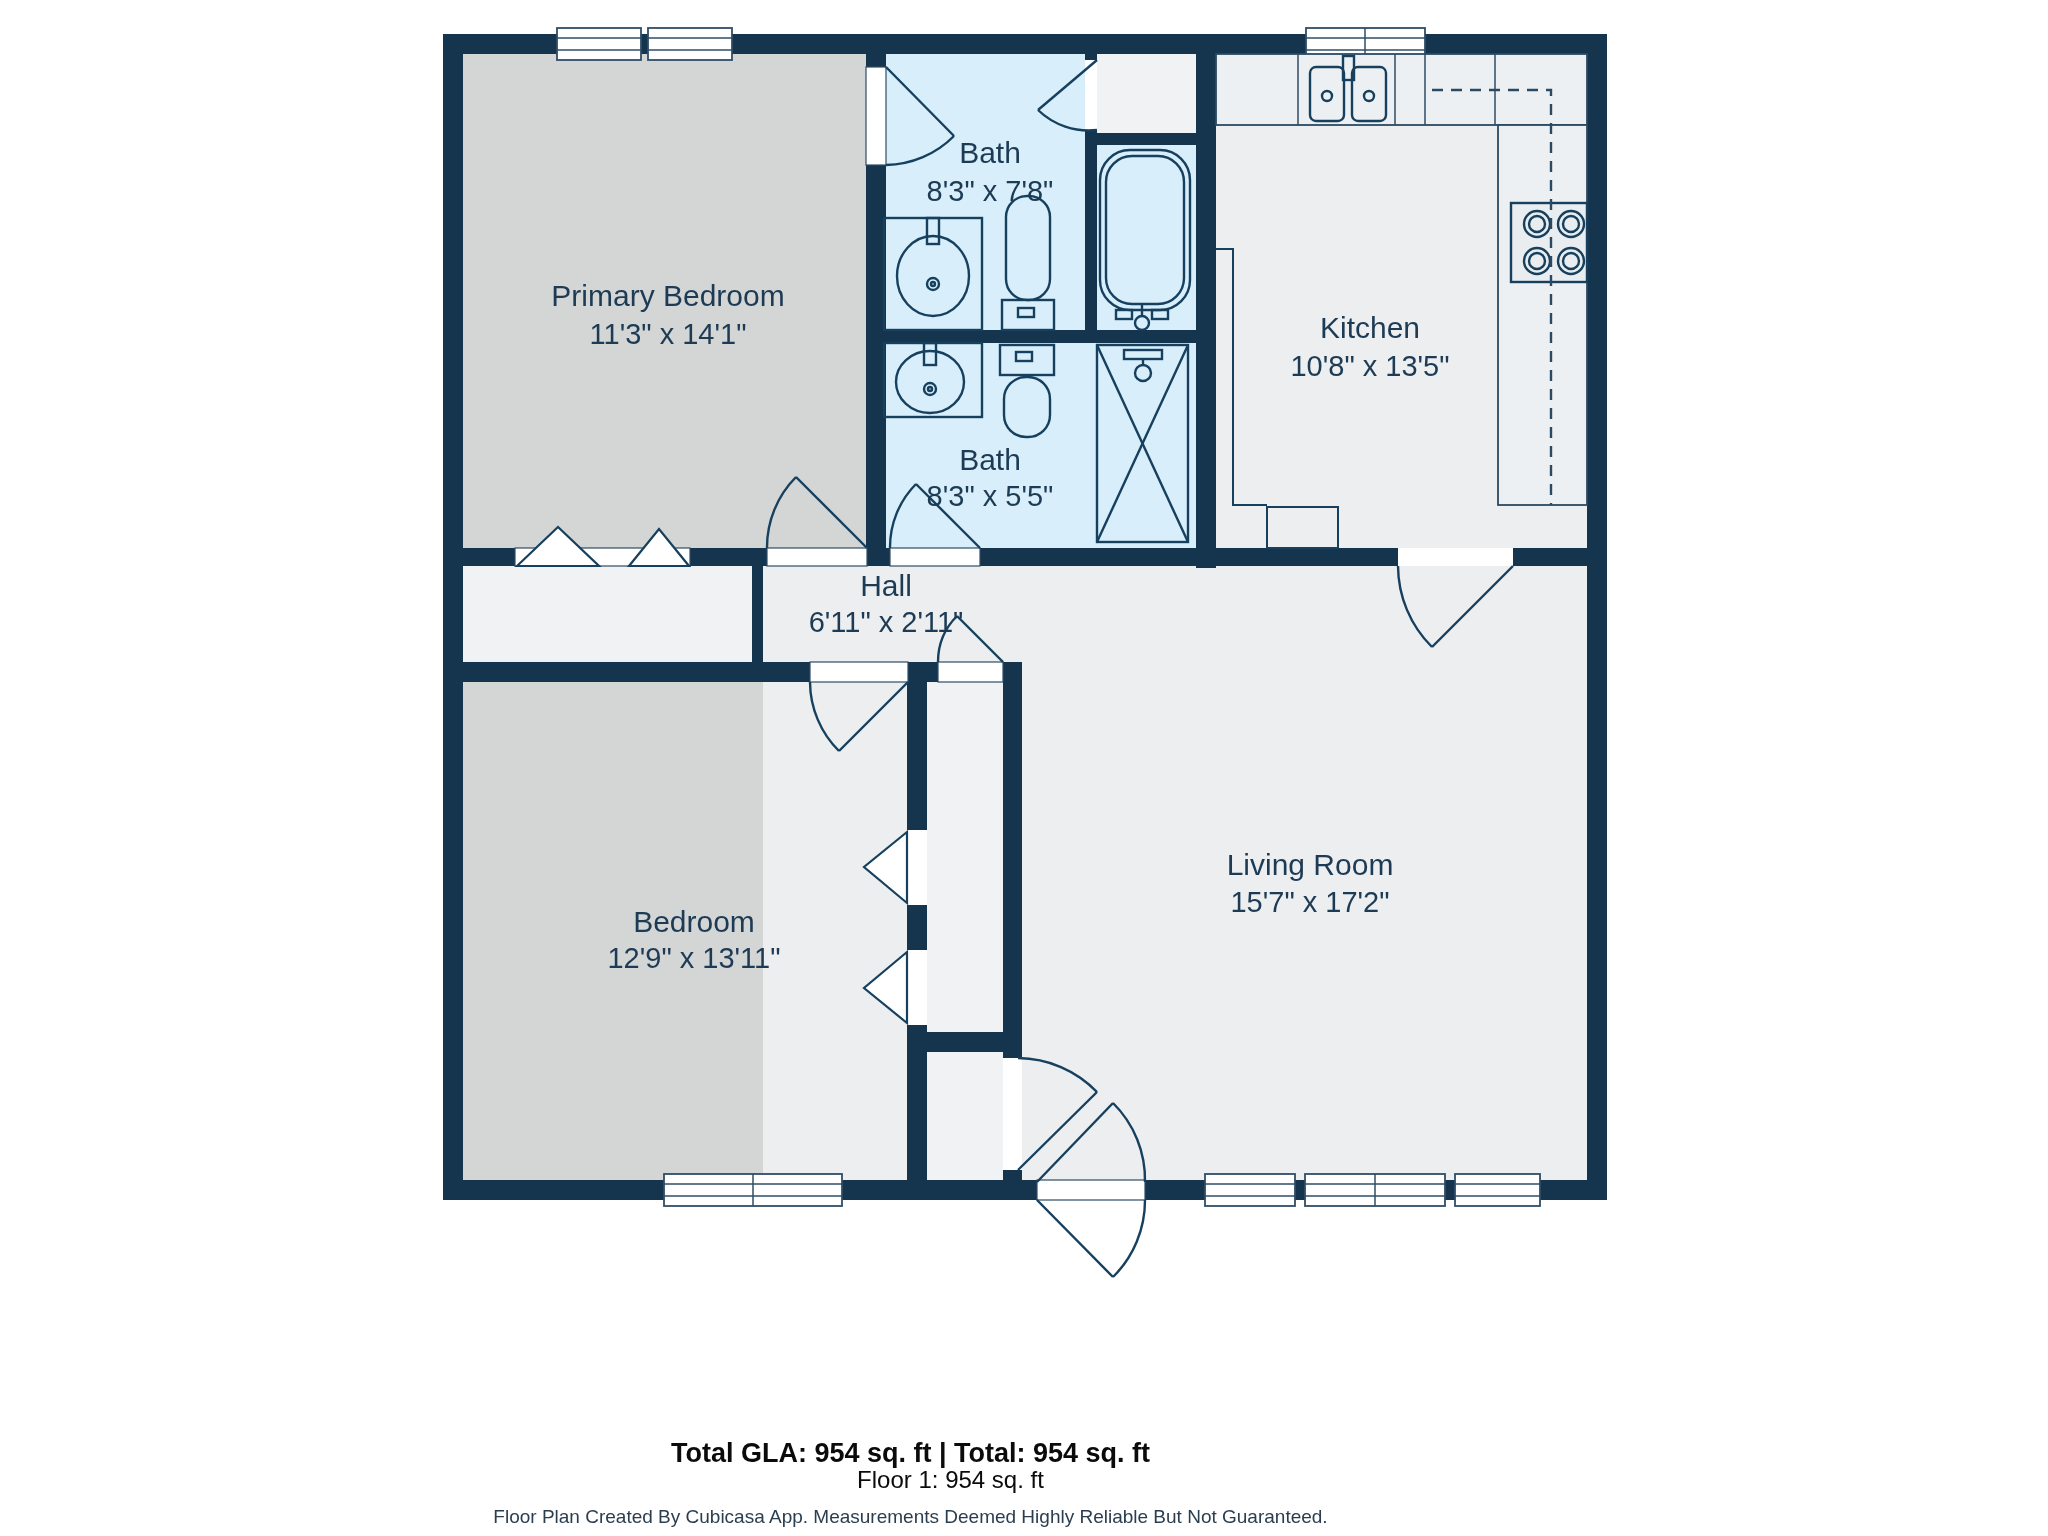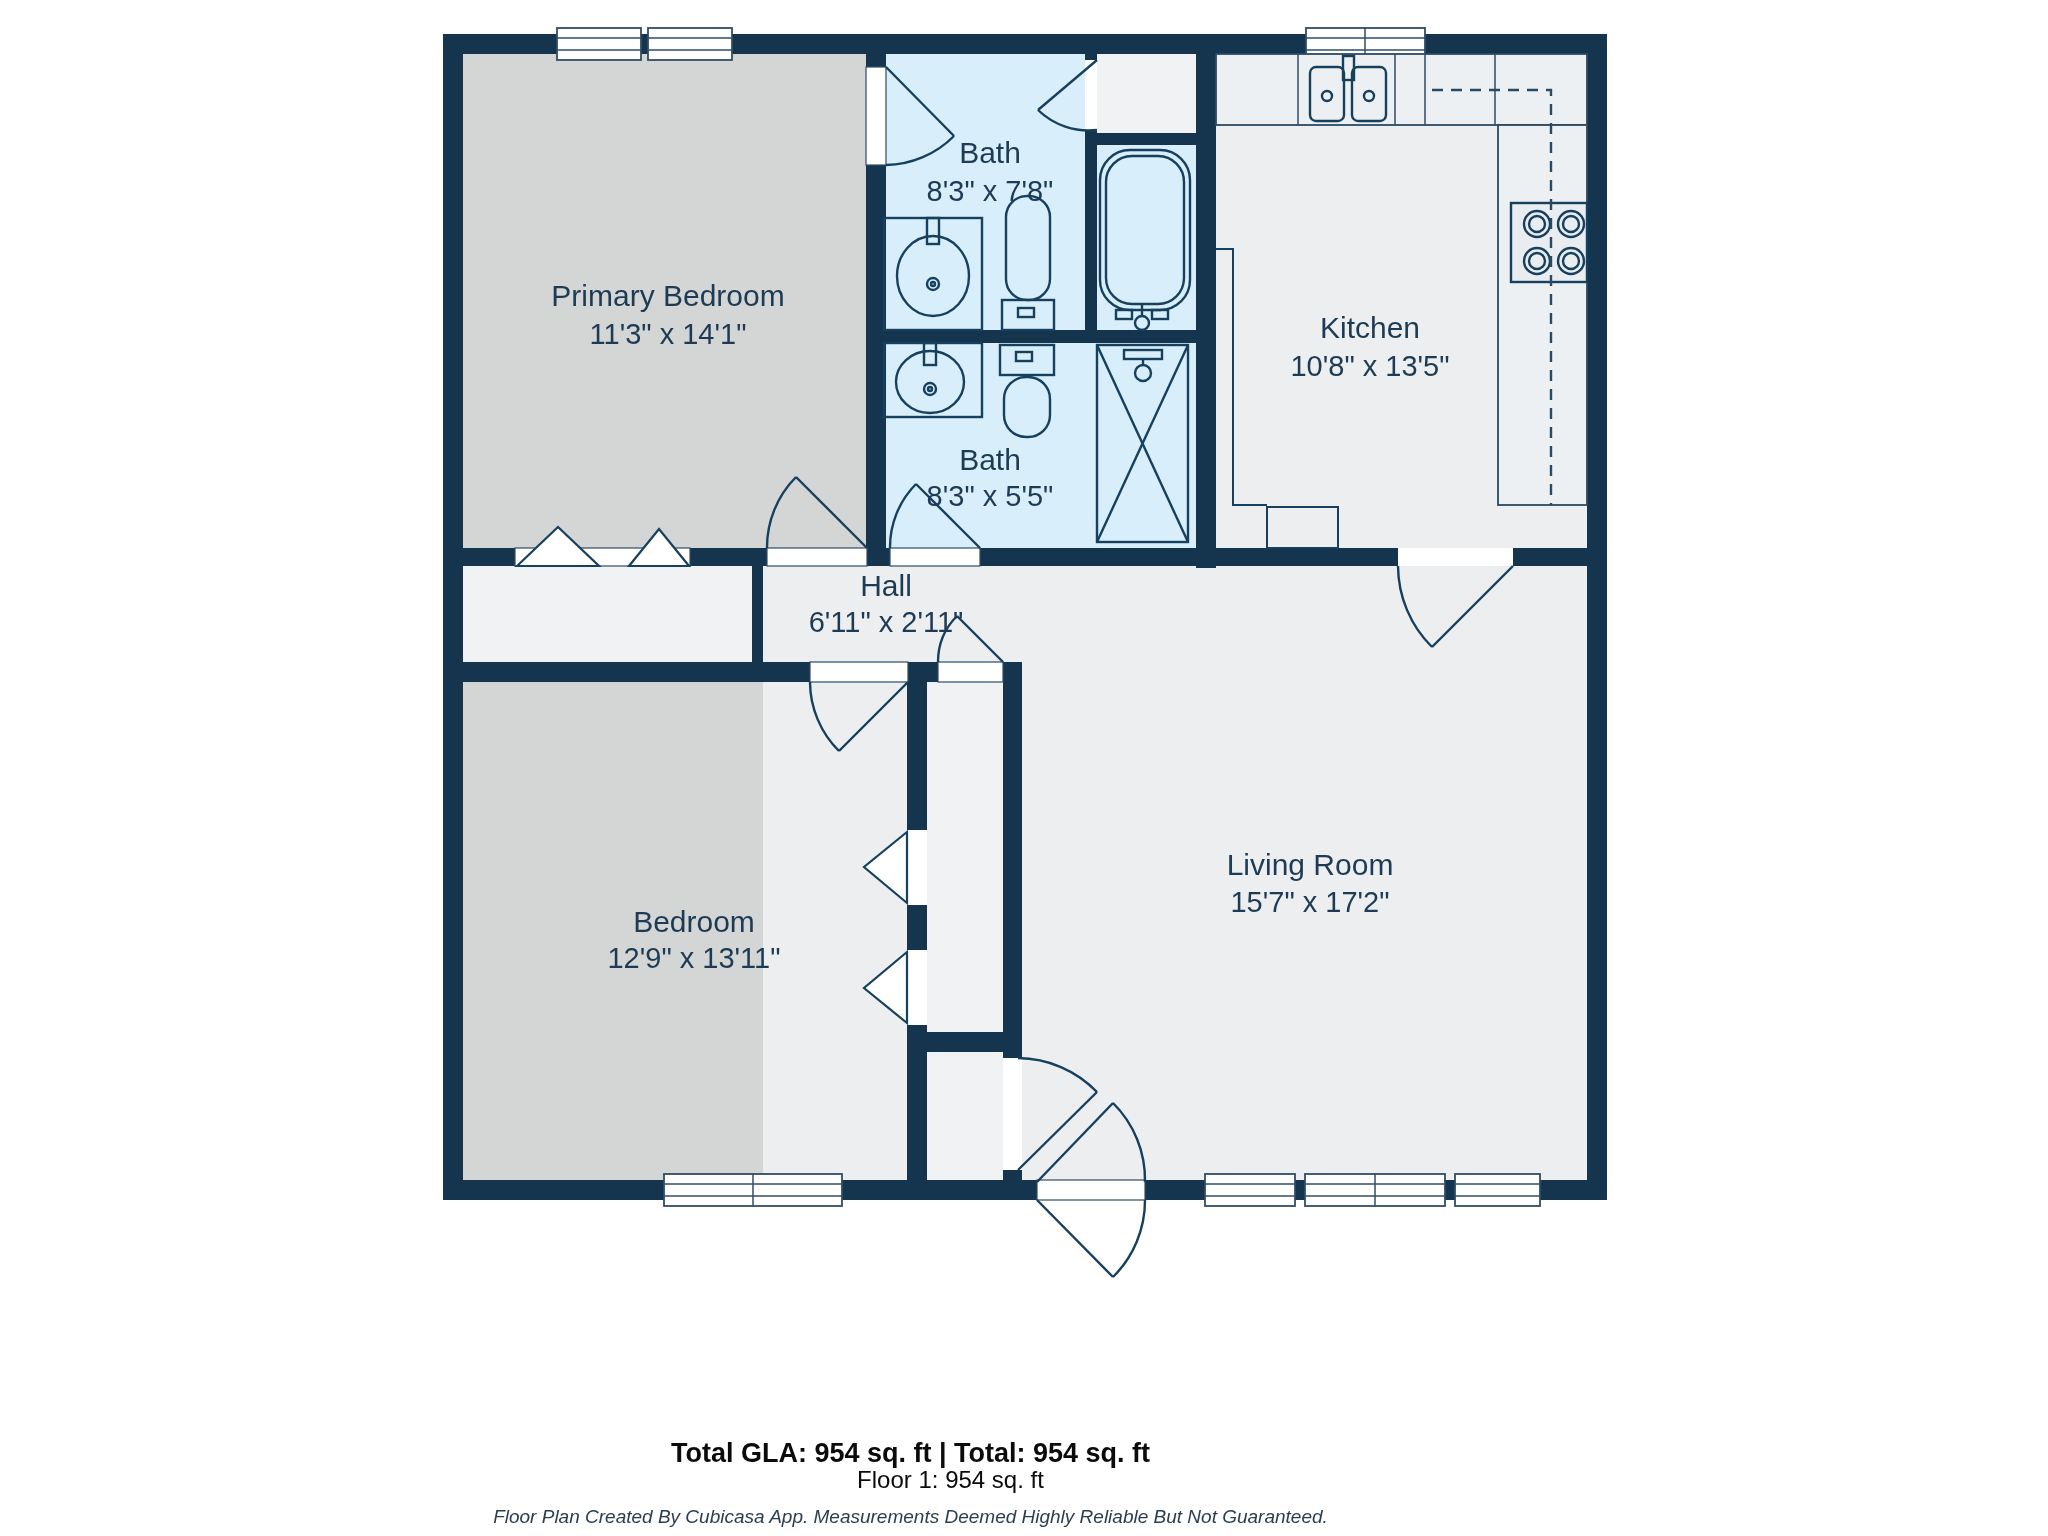--- a/index.html
+++ b/index.html
@@ -13,21 +13,21 @@
   .win{fill:#ffffff;stroke:#2f4d66;stroke-width:1.8;}
   .winline{stroke:#2f4d66;stroke-width:1.5;}
   .door{fill:none;stroke:#16405e;stroke-width:2.4;}
   .thr{fill:#ffffff;}
   .bifold{fill:#ffffff;stroke:#16405e;stroke-width:2.2;}
   .dash{fill:none;stroke:#2a4a63;stroke-width:2.4;stroke-dasharray:11 8;}
   .thin{fill:none;stroke:#16405e;stroke-width:2;}
   .footer{position:absolute;left:0;width:1821px;text-align:center;color:#0b0b0b;}
   .footer.total{top:1438px;font-size:27px;font-weight:bold;}
   .footer.floor{top:1466px;font-size:24px;margin-left:40px;}
-  .footer.disclaimer{top:1506px;font-size:19px;color:#2b3e50;font-style:italic;}
+  .footer.disclaimer{top:1506px;font-size:19px;color:#2b3e50;}
 </style>
 </head>
 <body>
 
 <div class="plan-wrap">
 <svg width="2048" height="1536" viewBox="0 0 2048 1536">
 
   <g>
     <rect x="463" y="54" width="423" height="512" fill="#d4d5d5"></rect>
     <rect x="463" y="548" width="300" height="114" fill="#f0f2f3"></rect>

